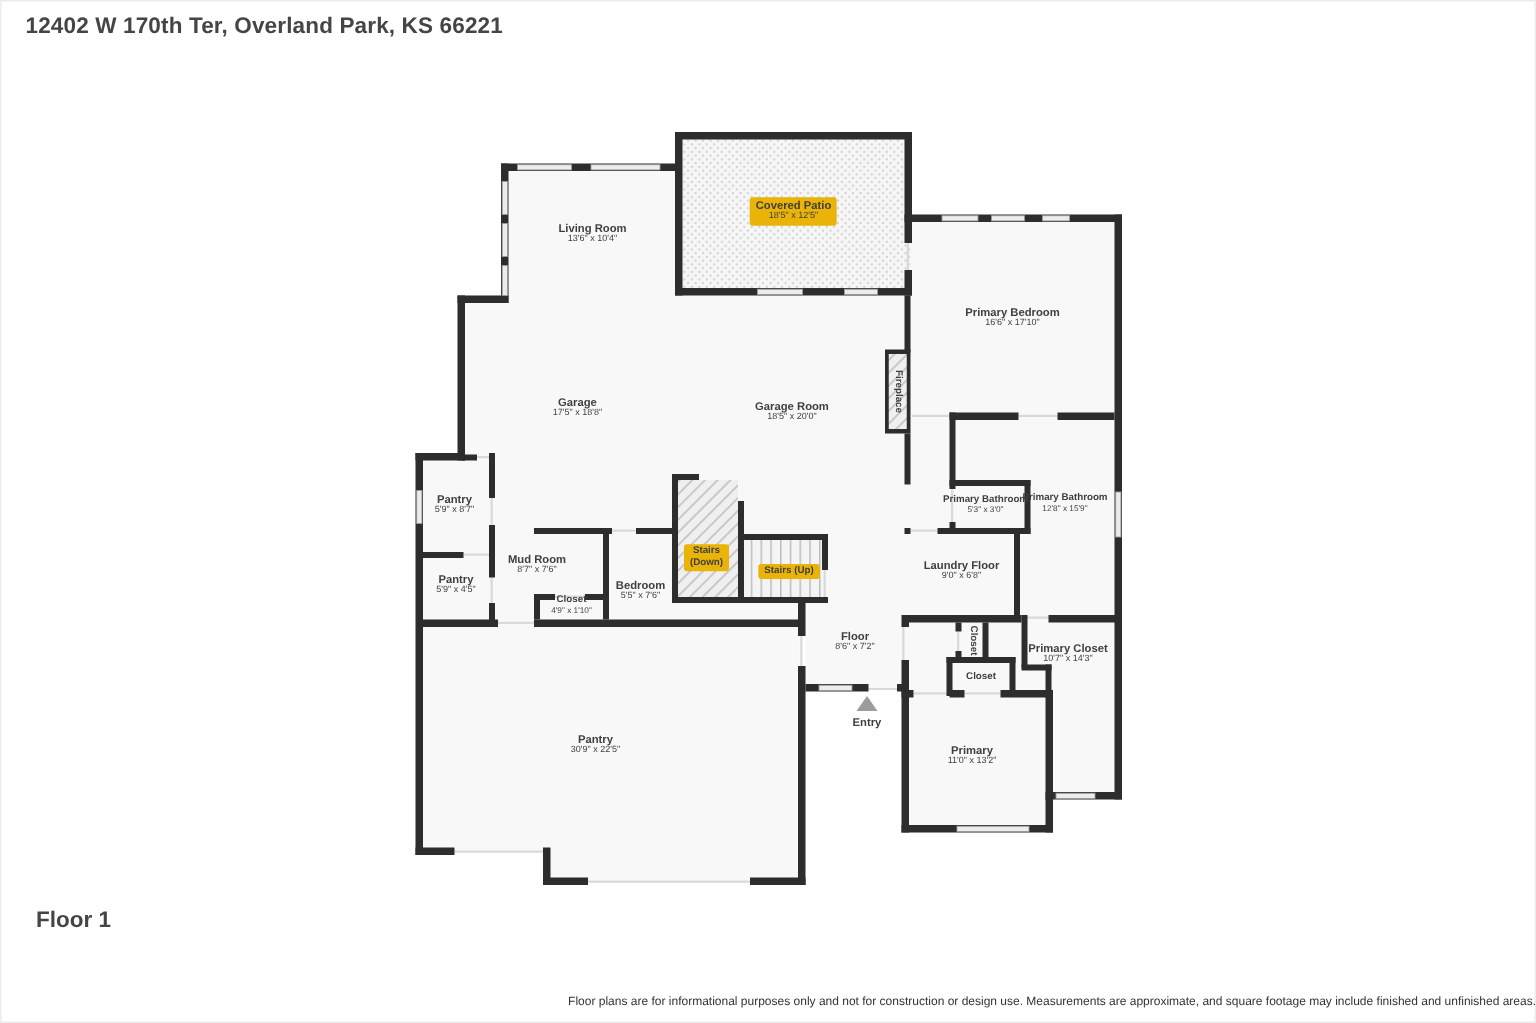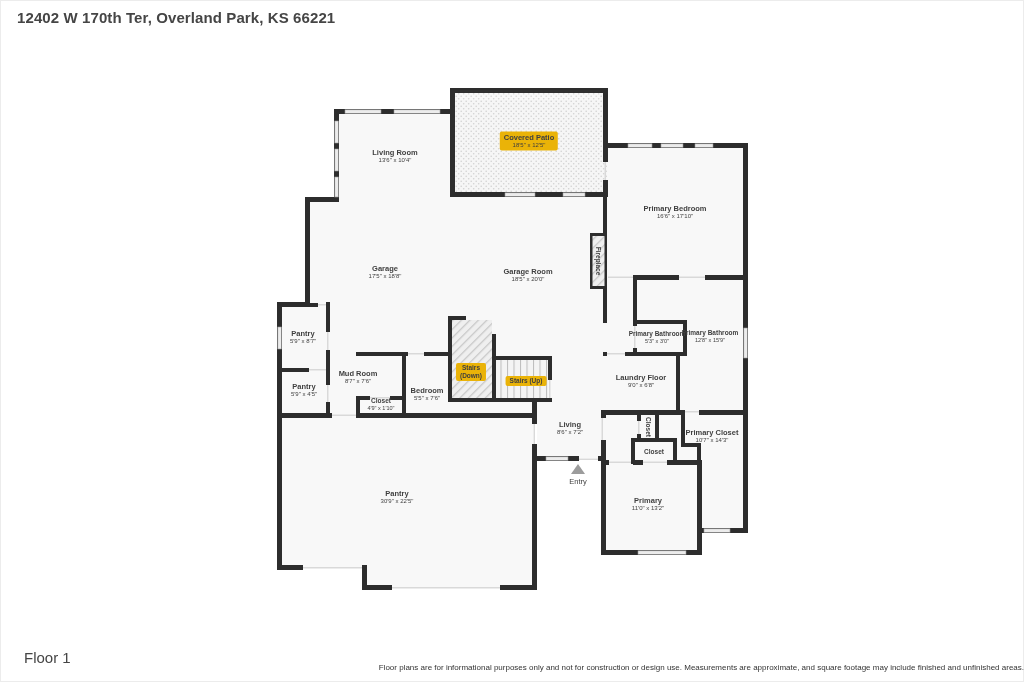--- a/index.html
+++ b/index.html
@@ -11,39 +11,39 @@
     overflow:hidden;
     box-shadow:inset 0 0 0 1px #ececec;
   }
   #plan-svg{position:absolute;left:0;top:0;}
   .page-title{
     position:absolute;left:17px;top:9px;
     font-size:15px;font-weight:bold;color:#454545;letter-spacing:.1px;
   }
   .floor-label{
     position:absolute;left:24px;top:605px;
-    font-size:15px;font-weight:normal;color:#454545;margin-top:44px;
+    font-size:15px;font-weight:bold;color:#454545;
   }
   .disclaimer{
     position:absolute;left:0;top:663px;width:1024px;
     text-align:right;font-size:8px;color:#333;
   }
   .lbl{
     position:absolute;transform:translate(-50%,-50%);
     text-align:center;color:#3f3f3f;white-space:nowrap;line-height:1.25;
   }
   .lbl .rn{font-size:7.5px;font-weight:bold;}
   .lbl .rd{font-size:6px;font-weight:normal;}
   .lbl.small .rn{font-size:6.5px;}
   .lbl.small .rd{font-size:5.5px;}
   .lbl.chip{background:#eab308;border-radius:2px;padding:1px 4px;}
   .lbl.vert{transform:translate(-50%,-50%) rotate(90deg);}
   .entry-label{
     position:absolute;transform:translate(-50%,0);
-    font-size:7.5px;font-weight:normal;color:#3f3f3f;
+    font-size:7.5px;font-weight:bold;color:#3f3f3f;
   }
 </style>
 </head>
 <body>
 
 <div id="page">
 
   <div class="page-title">12402 W 170th Ter, Overland Park, KS 66221</div>
 
   <svg id="plan-svg" width="1024" height="682" viewBox="0 0 1024 682">
@@ -290,21 +290,21 @@
     <div class="rn">Primary Bathroom</div>
     <div class="rd">12'8" x 15'9"</div>
   </div>
 
   <div class="lbl" style="left:641px;top:381px">
     <div class="rn">Laundry Floor</div>
     <div class="rd">9'0" x 6'8"</div>
   </div>
 
   <div class="lbl" style="left:570px;top:428px">
-    <div class="rn">Living</div>
+    <div class="rn">Floor</div>
     <div class="rd">8'6" x 7'2"</div>
   </div>
 
   <div class="lbl vert small" style="left:648px;top:427px">
     <div class="rn">Closet</div>
   </div>
 
   <div class="lbl small" style="left:654px;top:452px">
     <div class="rn">Closet</div>
   </div>

